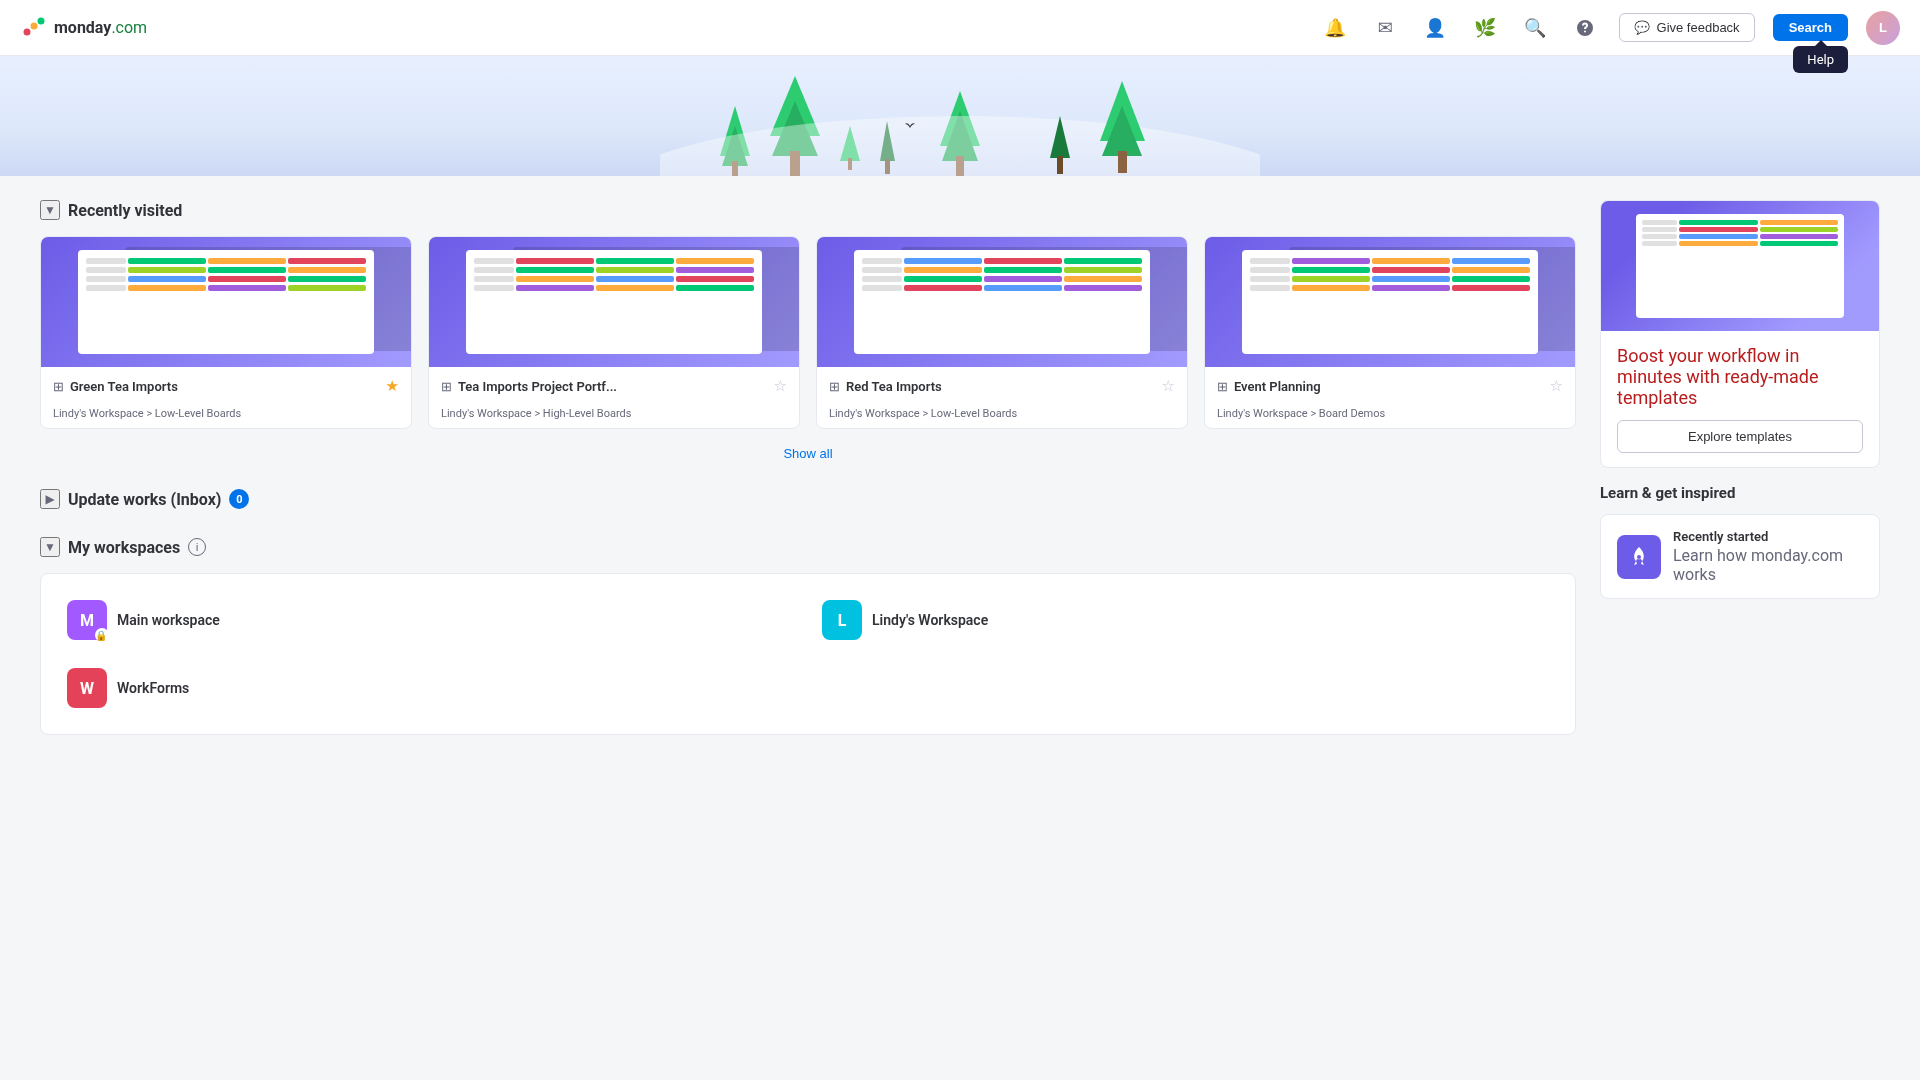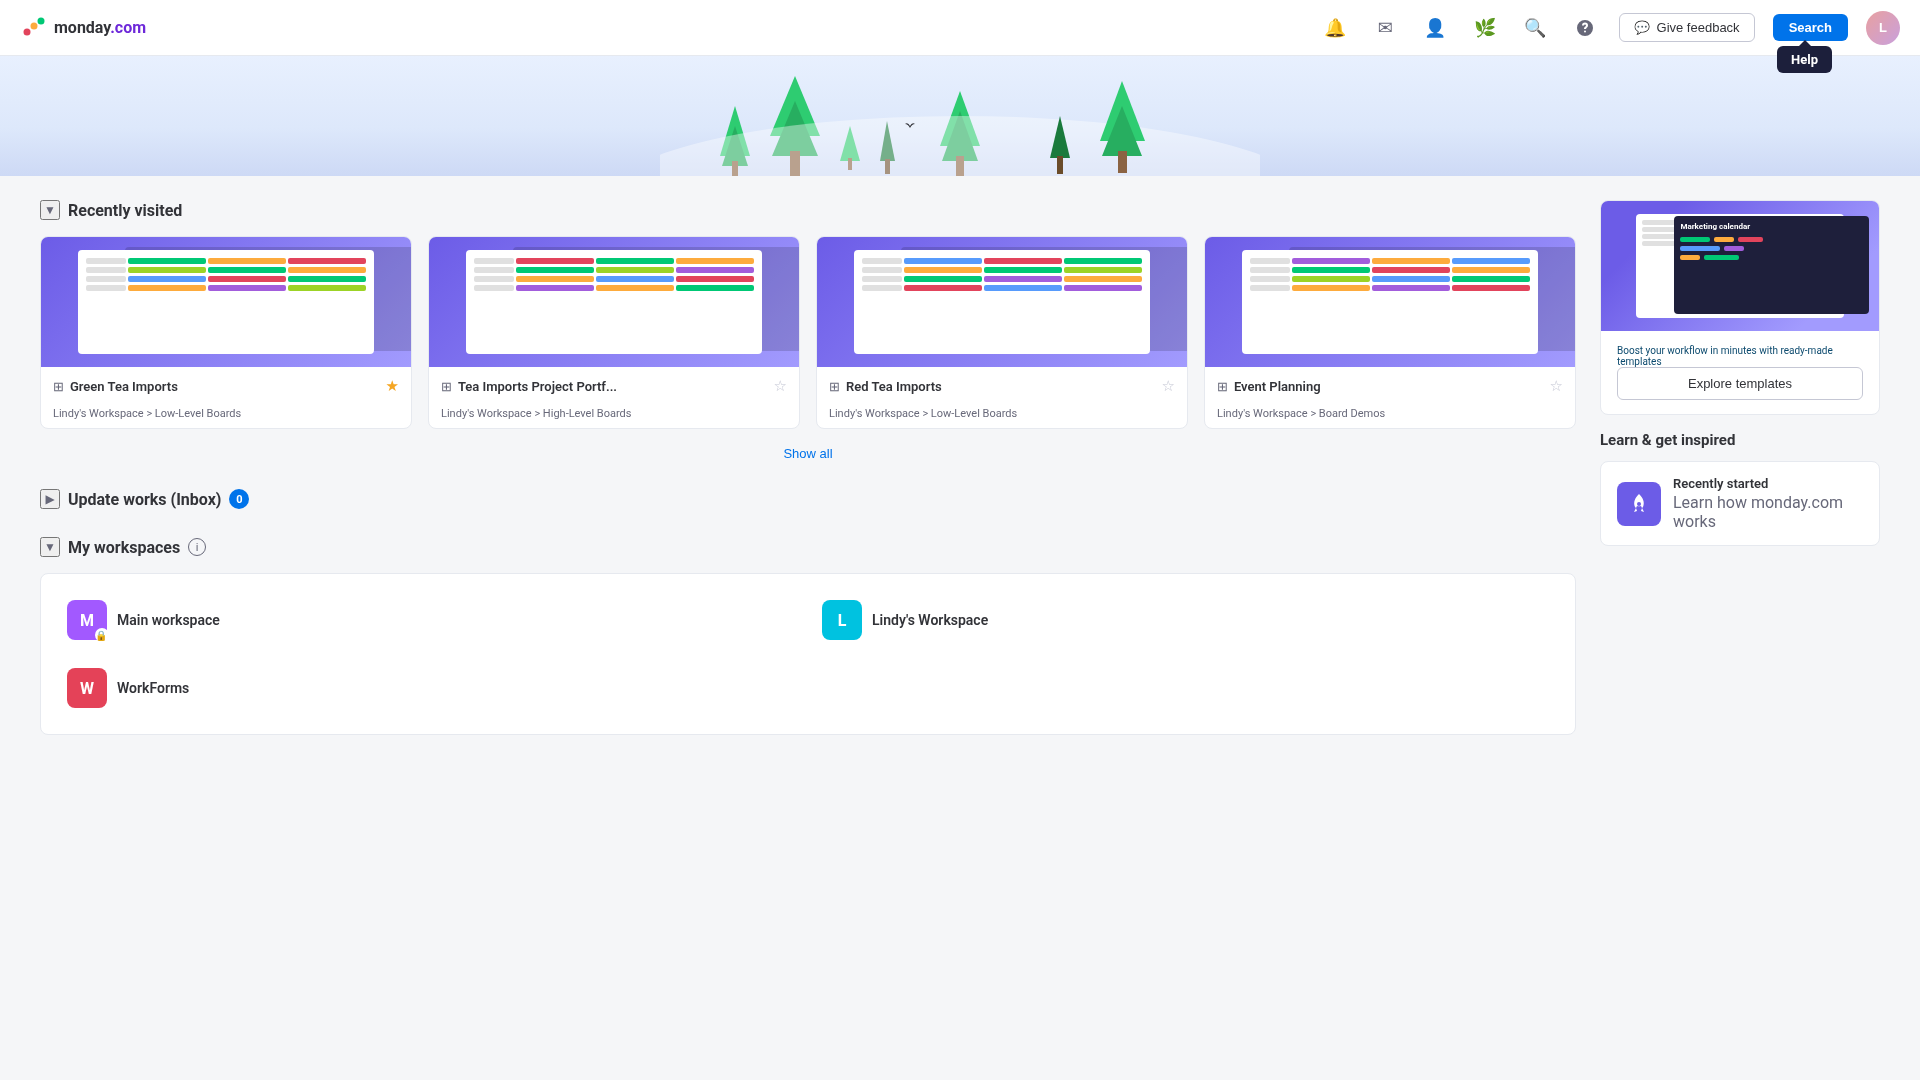--- a/index.html
+++ b/index.html
@@ -83,27 +83,27 @@
       padding: 6px 16px;
       cursor: pointer;
       font-size: 13px;
       font-weight: 600;
     }
 
     
     .help-tooltip {
       position: absolute;
       top: 46px;
-      right: 88px;
+      right: 72px;
       background: #1c1f3b;
       color: #fff;
       padding: 6px 14px;
       border-radius: 6px;
       font-size: 13px;
-      font-weight: 700;
+      font-weight: 400;
       z-index: 200;
     }
     .help-tooltip::before {
       content: '';
       position: absolute;
       top: -6px;
       left: 50%;
       transform: translateX(-50%);
       border-left: 6px solid transparent;
       border-right: 6px solid transparent;
@@ -386,21 +386,21 @@
       display: flex;
       gap: 2px;
     }
     .template-dark-cell {
       height: 5px;
       border-radius: 2px;
     }
     .template-card-body {
       padding: 14px 16px;
     }
-    .template-card-body p { font-size: 10px; color: #0c4a6e; }
+    .template-card-body p { font-size: 18px; color: #b91c1c; margin-bottom: 12px; }
     .explore-btn {
       width: 100%;
       padding: 8px;
       background: #fff;
       border: 1px solid #c5c7d4;
       border-radius: 6px;
       cursor: pointer;
       font-size: 13px;
       color: #323338;
       font-weight: 500;
@@ -442,21 +442,21 @@
 
 <nav class="topnav">
   <div class="topnav-logo">
     <svg class="logo-icon" viewBox="0 0 28 28" fill="none">
       <rect width="28" height="28" rx="6" fill="white"></rect>
       <circle cx="7" cy="18" r="3.5" fill="#e2445c"></circle>
       <circle cx="14" cy="12" r="3.5" fill="#fdab3d"></circle>
       <circle cx="21" cy="7" r="3.5" fill="#00c875"></circle>
     </svg>
     <span>
-      <span style="font-weight:700;">monday</span><span style="color:#6d28d9; font-weight:700;">.com</span>
+      <span style="font-weight:700;">monday</span><span style="color:#15803d; font-weight:400;">.com</span>
     </span>
   </div>
   <div class="topnav-spacer"></div>
   <div class="topnav-icons">
     <button class="topnav-icon-btn" title="Notifications">🔔</button>
     <button class="topnav-icon-btn" title="Inbox">✉</button>
     <button class="topnav-icon-btn" title="Invite">👤</button>
     <button class="topnav-icon-btn" title="Updates">🌿</button>
     <button class="topnav-icon-btn" title="Search">🔍</button>
     <button class="topnav-icon-btn" title="Help" style="position:relative;">
@@ -787,38 +787,20 @@
                 <div class="template-mini-cell" style="background:#a25ddc;flex:1"></div>
               </div>
             <div class="template-mini-row">
                 <div class="template-mini-label"></div>
                 <div class="template-mini-cell" style="background:#fdab3d;flex:1"></div>
                 <div class="template-mini-cell" style="background:#00c875;flex:1"></div>
               </div>
           </div>
         </div>
 
-        <div class="template-dark-overlay">
-          <div class="template-dark-inner">
-            <div style="color:#fff;font-size:8px;font-weight:700;margin-bottom:4px;">Marketing calendar</div>
-            <div class="template-dark-row">
-                <div class="template-dark-cell" style="background:#00c875;width:30px"></div>
-                <div class="template-dark-cell" style="background:#fdab3d;width:20px;margin-left:2px"></div>
-                <div class="template-dark-cell" style="background:#e2445c;width:25px;margin-left:2px"></div>
-              </div>
-            <div class="template-dark-row" style="margin-top:2px">
-                <div class="template-dark-cell" style="background:#579bfc;width:40px"></div>
-                <div class="template-dark-cell" style="background:#a25ddc;width:20px;margin-left:2px"></div>
-              </div>
-            <div class="template-dark-row" style="margin-top:2px">
-                <div class="template-dark-cell" style="background:#fdab3d;width:20px"></div>
-                <div class="template-dark-cell" style="background:#00c875;width:35px;margin-left:2px"></div>
-              </div>
-          </div>
-        </div>
       </div>
       <div class="template-card-body">
         <p>Boost your workflow in minutes with ready-made templates</p>
         <button class="explore-btn">Explore templates</button>
       </div>
     </div>
 
     <div>
       <div class="learn-section-title">Learn &amp; get inspired</div>
 

